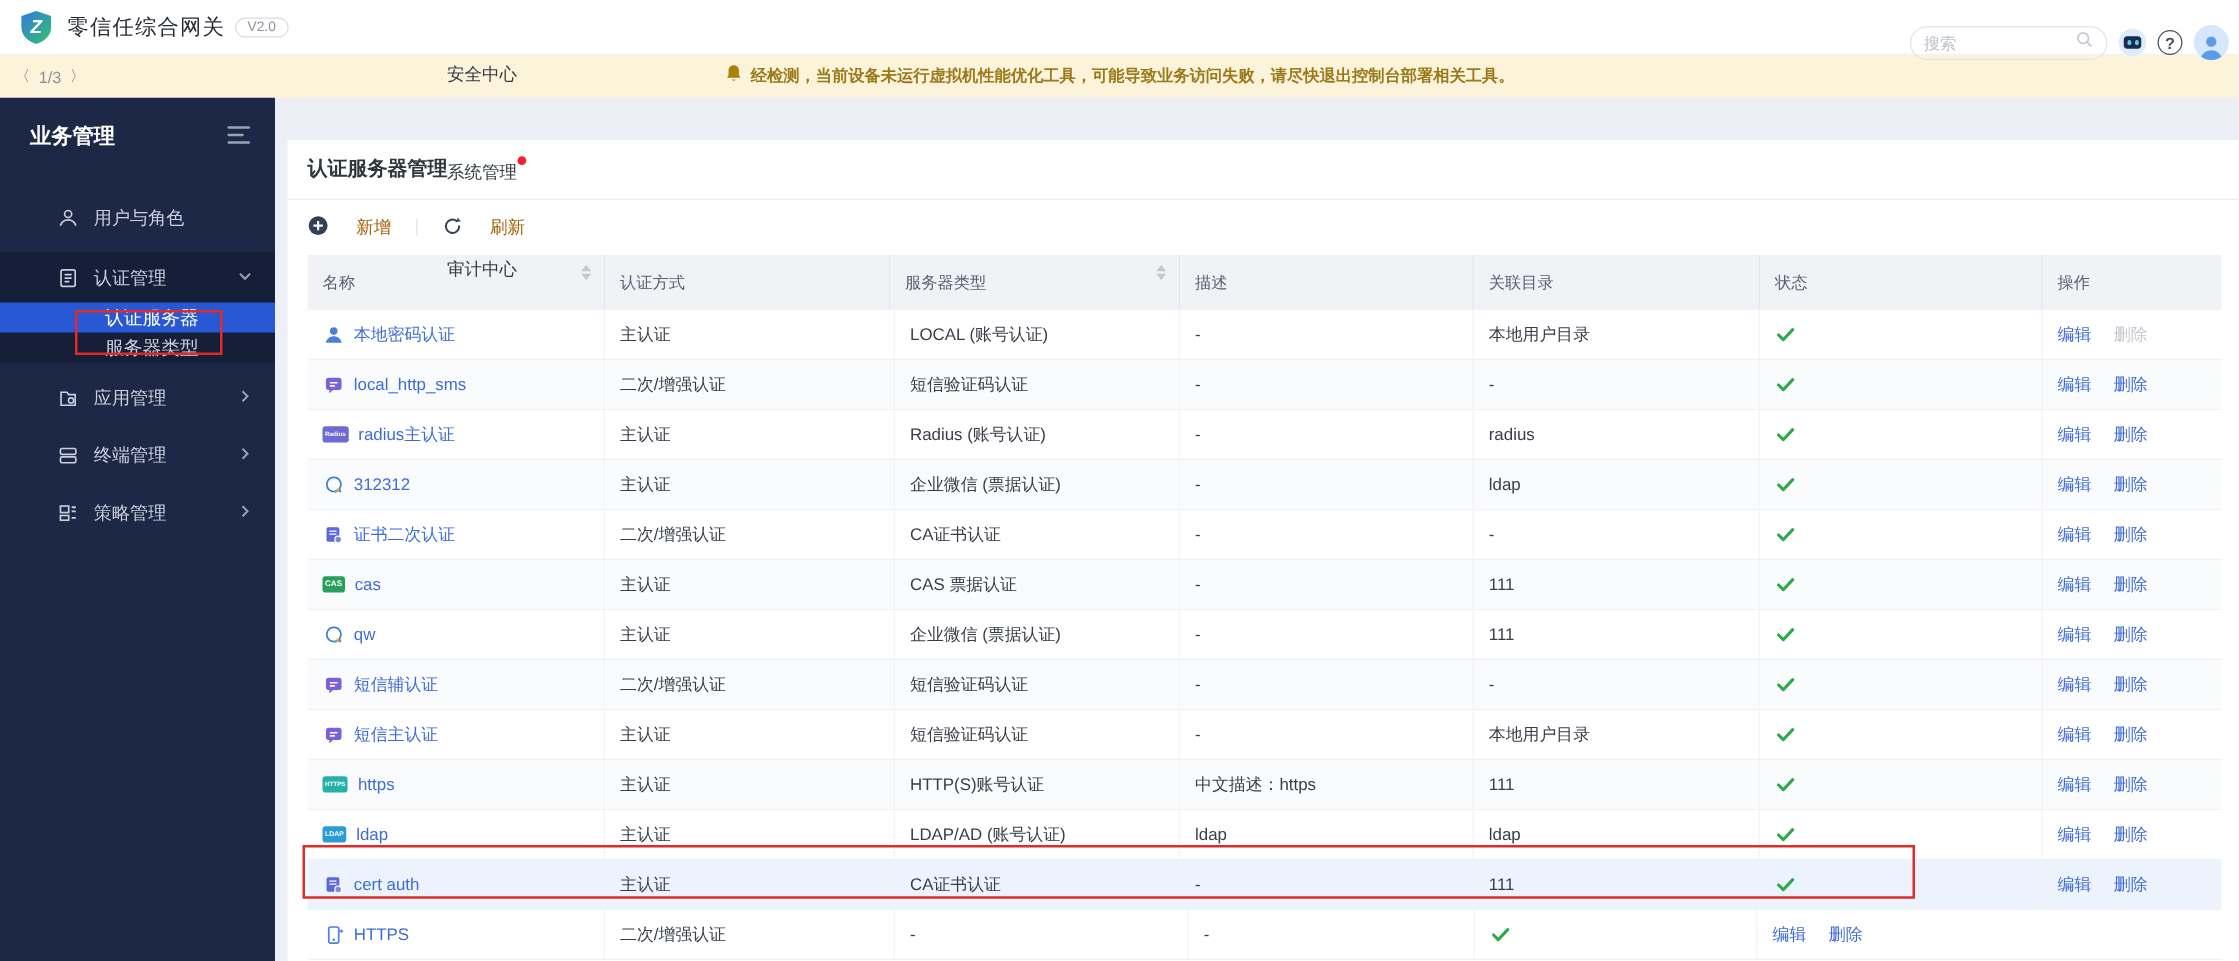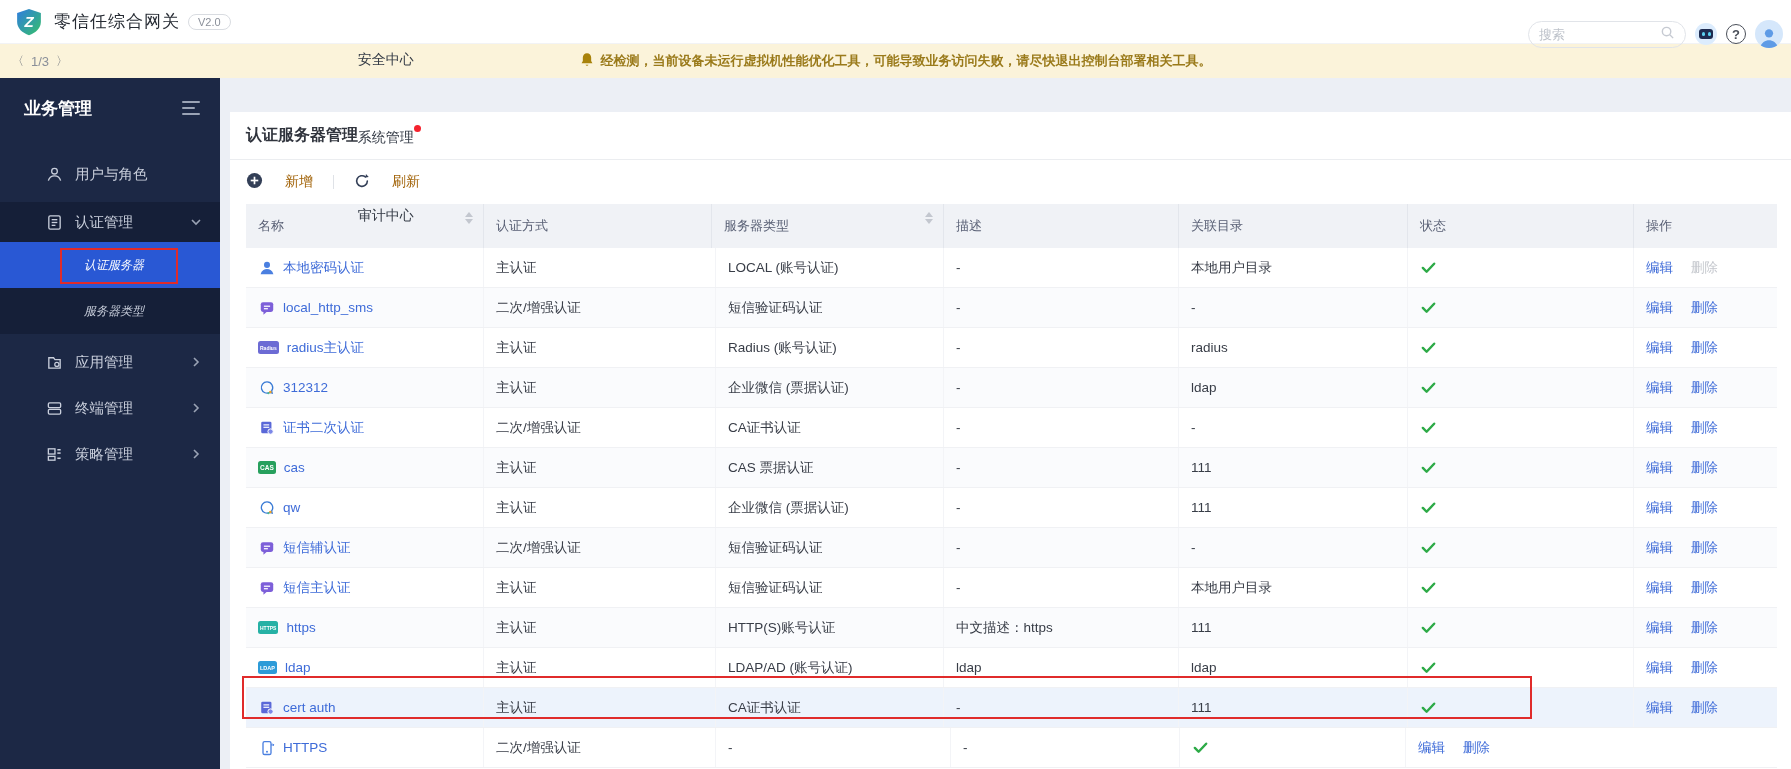--- a/index.html
+++ b/index.html
@@ -42,21 +42,21 @@
   .sb-title { height:60px; display:flex; align-items:center; padding:0 20px 0 24px; color:#fff; font-size:17px; font-weight:bold; justify-content:space-between; }
   .fold-icon { width:18px; height:14px; display:flex; flex-direction:column; justify-content:space-between; cursor:pointer; }
   .fold-icon i { display:block; height:2px; background:#9aa3b5; border-radius:1px; }
   .fold-icon i:nth-child(2){ width:70%; }
   .sb-menu { margin-top:16px; }
   .sb-item { height:40px; display:flex; align-items:center; padding-left:46px; color:#c9cfdc; font-size:14.5px; position:relative; cursor:pointer; margin:6px 0; }
   .sb-item .mi { width:17px; height:17px; margin-right:12px; flex:none; }
   .sb-item .chev { position:absolute; right:18px; top:13px; width:12px; height:12px; }
   .sb-group { background:#151f38; margin:8px 0; }
   .sb-group .sb-item { margin:0; }
-  .sb-sub { height:46px; display:flex; align-items:center; padding-left:84px; color:#c9cfdc; font-size:12px; cursor:pointer;font-style:italic; }
+  .sb-sub { height:24px; display:flex; align-items:center; padding-left:84px; color:#c9cfdc; font-size:15px; cursor:pointer; }
   .sb-sub.selected { background:#2958d4; color:#fff; }
 
   
   .card { position:absolute; left:230px; top:112px; width:1561px; height:657px; background:#fff; }
   .card-head { height:48px; display:flex; align-items:center; padding:0 16px; border-bottom:1px solid #ebedf0; }
   .page-title { font-size:16px; font-weight:bold; color:#30343d; }
   .toolbar { height:44px; display:flex; align-items:center; padding:0 16px; }
   .tb-btn { display:flex; align-items:center; gap:22px; font-size:14px; color:#a16207; cursor:pointer; }
   .tb-sep { width:1px; height:14px; background:#dfe2e7; margin:0 20px; }
 

